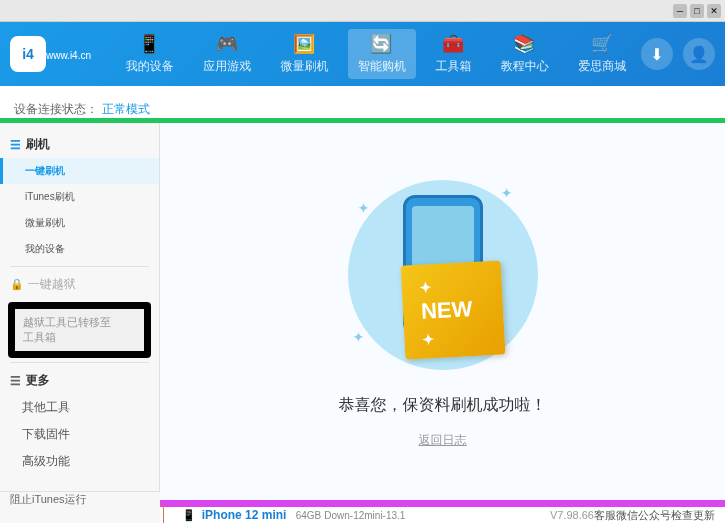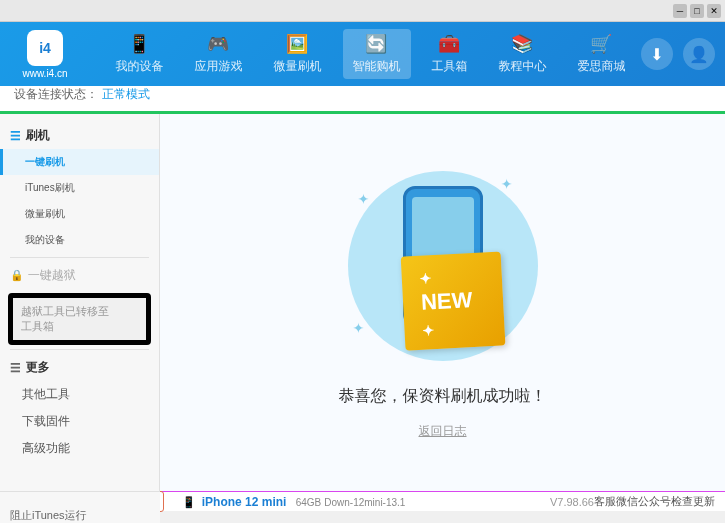--- a/index.html
+++ b/index.html
@@ -34,21 +34,21 @@
     
     .header {
       height: 64px;
       background: linear-gradient(135deg, #1a9be8, #1a7fd4);
       display: flex;
       align-items: center;
       padding: 0 10px;
     }
     .logo-area {
       display: flex;
-      flex-direction: column;
+      flex-direction: row;
       align-items: center;
       margin-right: 20px;
       min-width: 70px;
     }
     .logo-icon {
       width: 36px; height: 36px;
       background: #fff;
       border-radius: 8px;
       display: flex; align-items: center; justify-content: center;
       color: #1a7fd4;
@@ -92,25 +92,25 @@
       border-radius: 50%;
       background: rgba(255,255,255,0.2);
       display: flex; align-items: center; justify-content: center;
       color: #fff;
       font-size: 16px;
       cursor: pointer;
     }
 
     
     .status-bar {
-      height: 28px;
+      height: 37px;
       background: #fff;
-      border-bottom: 3px solid #22c55e;
-      display: flex;
-      align-items: flex-start;
+      border-bottom: 5px solid #22c55e;
+      display: flex;
+      align-items: flex-end;
       padding: 0 14px;
       font-size: 12px;
       color: #333;
     }
     .status-label { color: #666; margin-right: 4px; }
     .status-value { color: #1a9be8; font-weight: normal; }
 
     
     .main {
       display: flex;
@@ -163,21 +163,21 @@
       font-size: 12px;
       color: #aaa;
     }
     .sidebar-locked {
       background: #f0f0f0;
       margin: 4px 8px;
       padding: 6px 8px;
       border-radius: 4px;
       font-size: 11px;
       color: #999;
-      border: 5px solid #000000;
+      border: 7px solid #000000;
     }
     .sidebar-section-more {
       display: flex;
       align-items: center;
       padding: 5px 10px;
       font-size: 12px;
       color: #333;
       font-weight: bold;
     }
     .sidebar-section-more-icon {
@@ -299,21 +299,21 @@
       font-size: 12px;
       color: #999;
       cursor: pointer;
       text-decoration: underline;
     }
 
     
     .footer {
       height: 20px;
       background: #fff;
-      border-top: 1px solid #d946ef;
+      border-top: 7px solid #d946ef;
       display: flex;
       align-items: center;
       padding: 8px 10px;
       font-size: 11px;
       color: #666;
     }
     .footer-left {
       display: flex;
       align-items: center;
       gap: 8px;
@@ -510,15 +510,15 @@
     </div>
   </div>
   <div class="footer-right">
     <span class="footer-version">V7.98.66</span>
     <span class="footer-link">客服</span>
     <span class="footer-link">微信公众号</span>
     <span class="footer-link">检查更新</span>
   </div>
 </div>
 
-<div style="position:fixed; bottom:0; left:0; width:160px; height:32px; background:#f7f7f7; border-top:1px solid #e0e0e0; display:flex; align-items:flex-end; padding:0 10px; font-size:11px; color:#666;">
+<div style="position:fixed; bottom:0; left:0; width:160px; height:32px; background:#f7f7f7; border-top:1px solid #e0e0e0; display:flex; align-items:flex-start; padding:0 10px; font-size:11px; color:#666;">
   <span>阻止iTunes运行</span>
 </div>
 
 </body></html>

